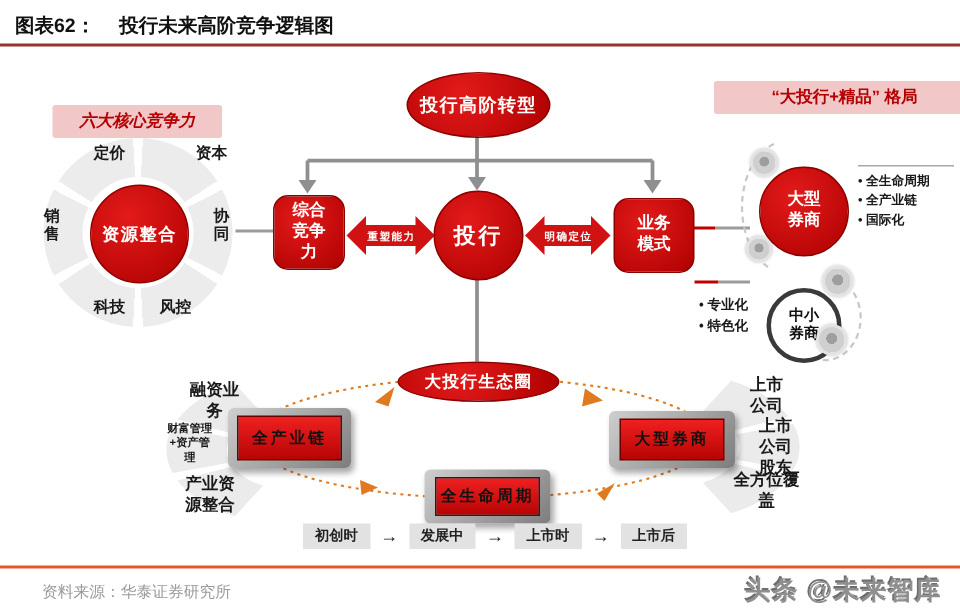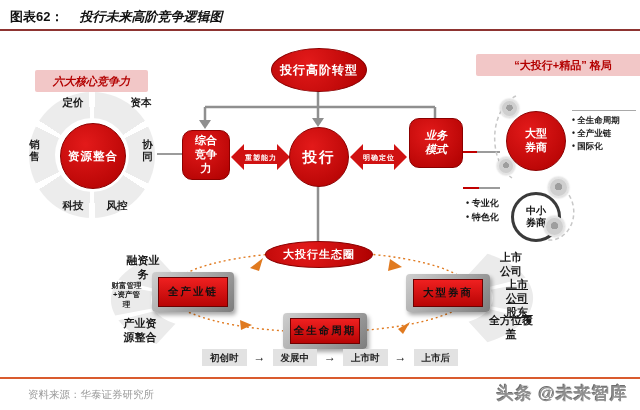--- a/index.html
+++ b/index.html
@@ -2,21 +2,21 @@
 <html><head>
 <meta charset="utf-8">
 <style>
   html,body{margin:0;padding:0;background:#fff;}
   #canvas{position:relative;width:640px;height:410px;background:#fff;overflow:hidden;
           font-family:"Liberation Sans","DejaVu Sans",sans-serif;}
   .abs{position:absolute;}
   svg.layer{position:absolute;left:0;top:0;z-index:1;}
   
   .hdr{left:10px;top:8px;font-size:13px;font-weight:700;color:#111;z-index:3;}
-  .hdr .ttl{margin-left:16px;font-style:italic;}
+  .hdr .ttl{margin-left:16px;}
   .hdr-rule{left:0;top:29px;width:640px;height:2px;background:#8e3431;z-index:2;}
   
   .pink{background:#f2c7c7;color:#b30000;font-weight:700;font-size:11px;text-align:center;
         line-height:22px;height:22px;border-radius:2px;z-index:3;}
   
   .rednode{background:radial-gradient(circle at 38% 32%,#e31a1a,#ae0000);border:1px solid #8c0000;
            color:#fff;font-weight:700;display:flex;align-items:center;justify-content:center;
            text-align:center;z-index:2;}
   .ellipse{border-radius:50%;}
   .rbox{border-radius:10px;font-size:11px;line-height:1.25;}
@@ -121,21 +121,21 @@
   <div class="abs wlabel" style="left:141px;top:138px;width:13px;">协同</div>
   <div class="abs wlabel" style="left:100px;top:199px;width:34px;">风控</div>
   <div class="abs wlabel" style="left:56px;top:199px;width:34px;">科技</div>
   <div class="abs wlabel" style="left:28px;top:138px;width:13px;">销售</div>
 
   <div class="abs rednode ellipse" style="left:271px;top:48px;width:94px;height:42px;font-size:12px;letter-spacing:1px;">投行高阶转型</div>
   <div class="abs rednode rbox" style="left:182px;top:130px;width:46px;height:48px;">
       <span>综合竞争力</span>
     </div>
   <div class="abs rednode ellipse" style="left:289px;top:127px;width:58px;height:58px;font-size:14.5px;letter-spacing:2px;">投行</div>
-  <div class="abs rednode rbox" style="left:409px;top:118px;width:52px;height:48px;font-style:italic;">
+  <div class="abs rednode rbox" style="left:409px;top:132px;width:52px;height:48px;">
       <span>业务模式</span>
     </div>
   <div class="abs edgelabel" style="left:233px;top:153px;">重塑能力</div>
   <div class="abs edgelabel" style="left:351px;top:153px;">明确定位</div>
 
   <div class="abs pink" style="left:476px;top:54px;width:174px;">“大投行+精品” 格局</div>
   <div class="abs rednode ellipse" style="left:506px;top:111px;width:58px;height:58px;font-size:11px;">
       <span style="display:block;width:26px;line-height:1.25;">大型券商</span>
     </div>
   <div class="abs biglist">
@@ -163,21 +163,21 @@
       <div class="panel">全生命周期</div>
     </div>
   <div class="abs box3d" style="left:406px;top:274px;width:84px;height:38px;">
       <div class="panel">大型券商</div>
     </div>
 
   <div class="abs fanlabel" style="left:124px;top:254px;width:38px;">融资业务</div>
   <div class="abs fanlabel" style="left:110px;top:281px;width:33px;font-size:7.5px;">财富管理+资产管理</div>
   <div class="abs fanlabel" style="left:119px;top:317px;width:42px;">产业资源整合</div>
   <div class="abs fanlabel" style="left:496px;top:251px;width:30px;">上市公司</div>
-  <div class="abs fanlabel" style="left:505px;top:278px;width:24px;text-decoration:underline;">上市公司股东</div>
+  <div class="abs fanlabel" style="left:505px;top:278px;width:24px;">上市公司股东</div>
   <div class="abs fanlabel" style="left:489px;top:314px;width:44px;">全方位覆盖</div>
 
   <div class="abs stages">
     <span class="stage">初创时</span>
     <span class="sarrow">→</span>
     <span class="stage">发展中</span>
     <span class="sarrow">→</span>
     <span class="stage">上市时</span>
     <span class="sarrow">→</span>
     <span class="stage">上市后</span>

